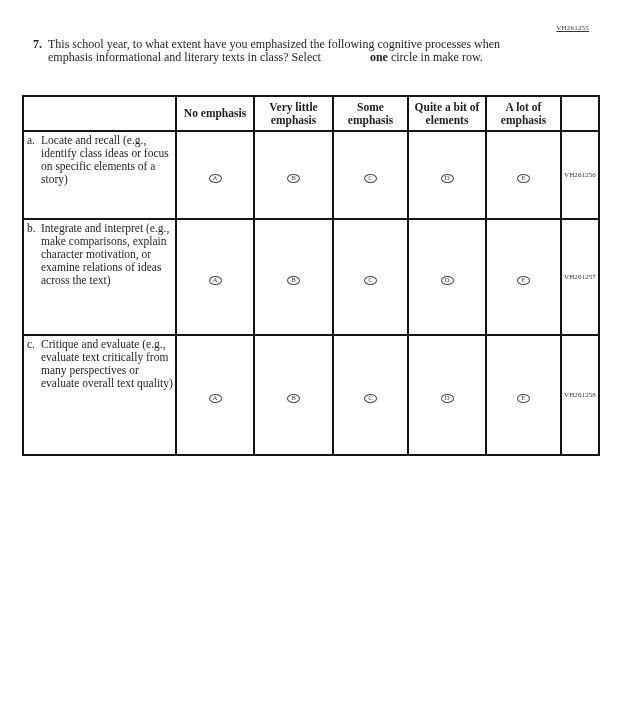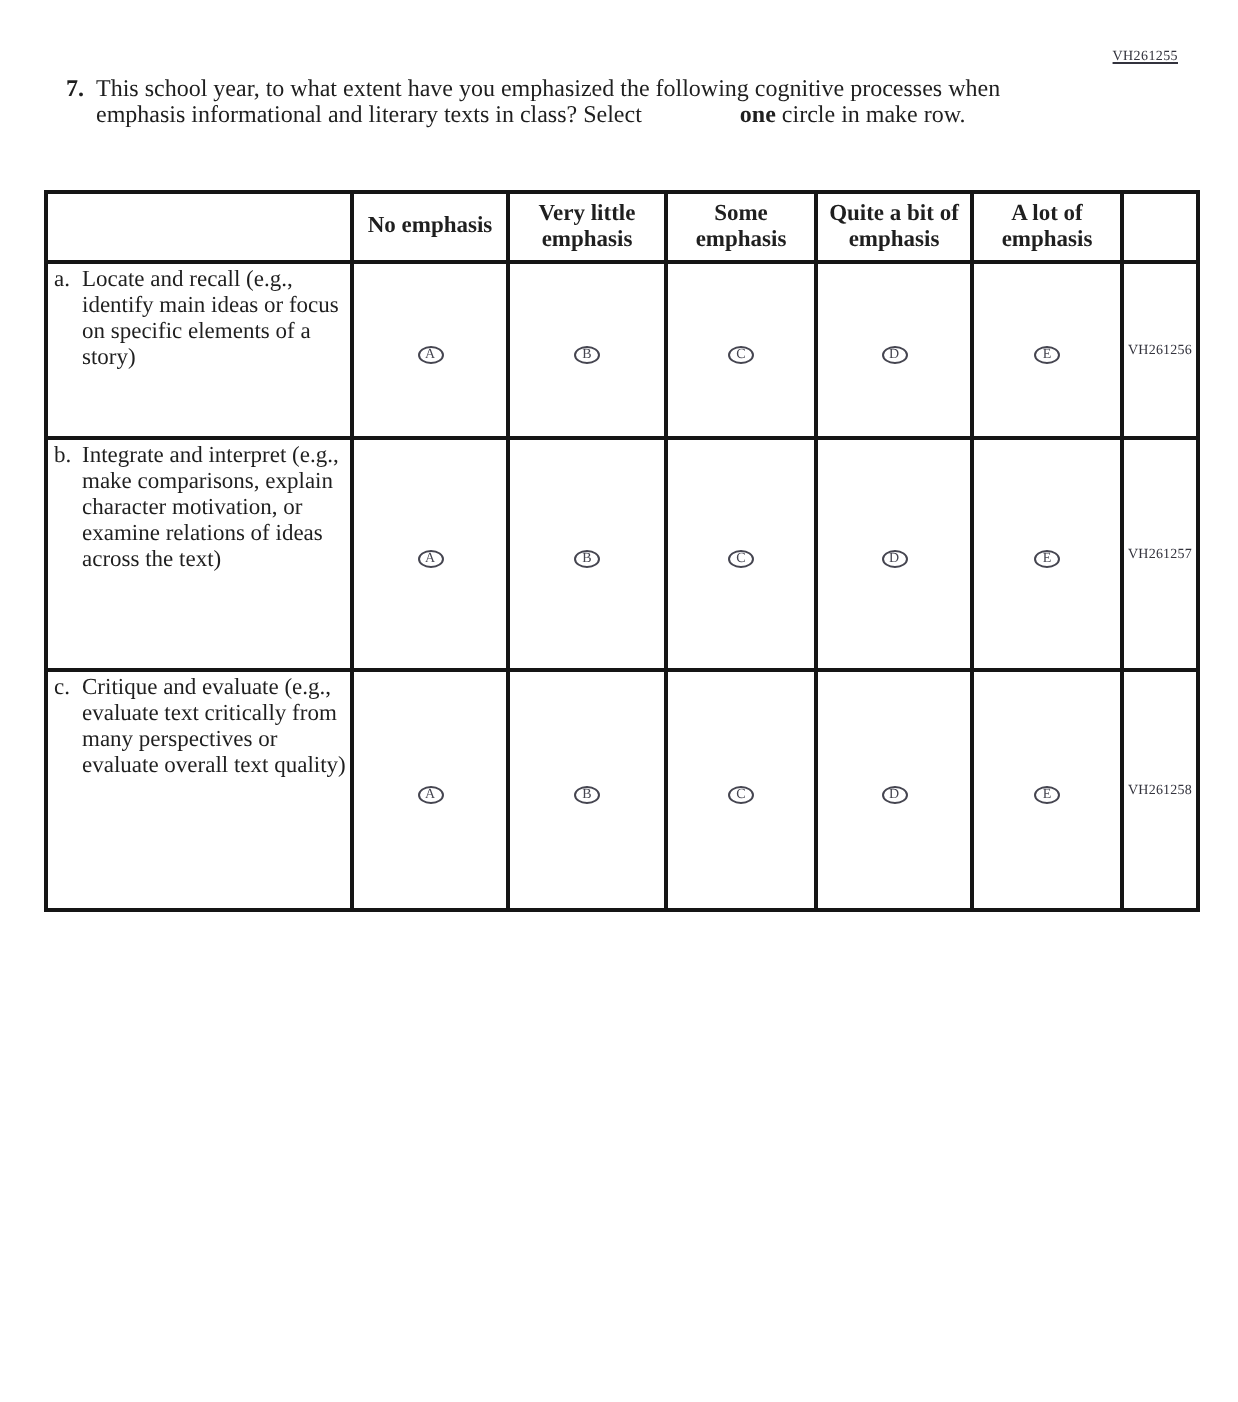--- a/index.html
+++ b/index.html
@@ -81,30 +81,30 @@
       <col style="width:78px">
       <col style="width:75px">
     <col style="width:38px">
   </colgroup>
   <tbody>
       <tr>
     <th class="hdr"></th>
     <th class="hdr">No emphasis</th>
     <th class="hdr">Very little emphasis</th>
     <th class="hdr">Some emphasis</th>
-    <th class="hdr">Quite a bit of emphasis</th>
+    <th class="hdr">Quite a bit of elements</th>
     <th class="hdr">A lot of emphasis</th>
     <th class="hdr"></th>
   </tr>
 
   <tr class="row-a">
     <td class="stem">
       <div class="stem-inner">
         <span class="row-letter">a.</span>
-        <span class="row-text">Locate and recall (e.g., identify main ideas or focus on specific elements of a story)</span>
+        <span class="row-text">Locate and recall (e.g., identify class ideas or focus on specific elements of a story)</span>
       </div>
     </td>
     <td class="opt"><span class="oval">
             <span class="oval-letter">A</span>
           </span></td>
     <td class="opt"><span class="oval">
             <span class="oval-letter">B</span>
           </span></td>
     <td class="opt"><span class="oval">
             <span class="oval-letter">C</span>

